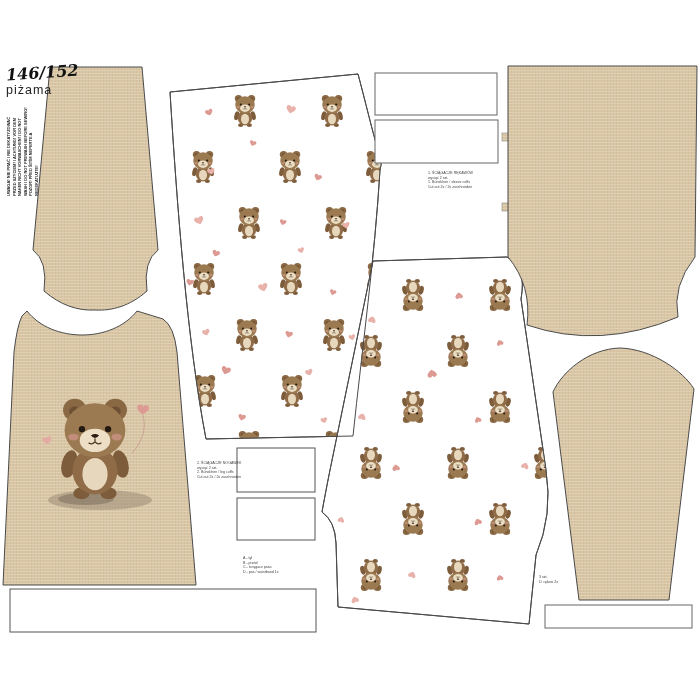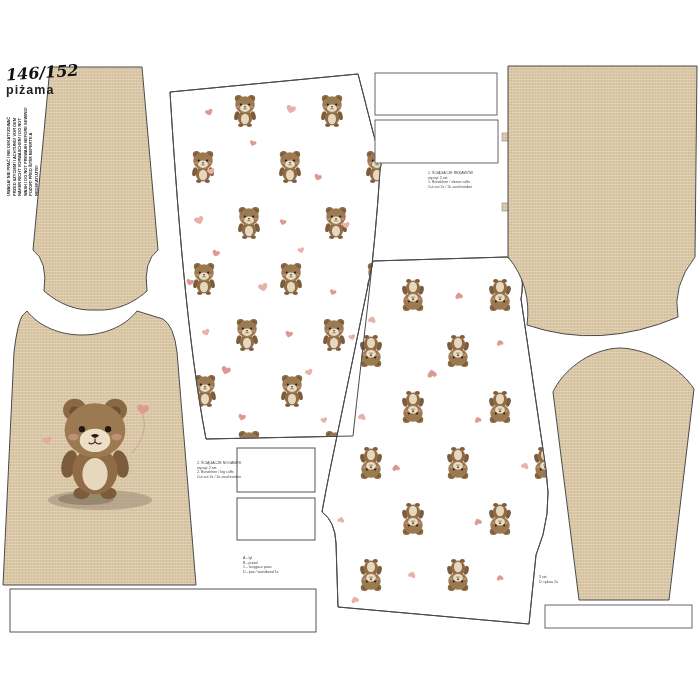--- a/index.html
+++ b/index.html
@@ -2,21 +2,21 @@
 <html><head>
 <meta charset="utf-8">
 <style>
   html,body{margin:0;padding:0;background:#fff;}
   #panel{position:relative;width:700px;height:700px;background:#fff;overflow:hidden;
          font-family:"Liberation Sans", sans-serif;}
   #scene{position:absolute;left:0;top:0;}
   .ovl{position:absolute;color:#222;}
   #size-label{left:6px;top:63px;font-family:"DejaVu Serif",serif;font-style:italic;
               font-weight:bold;font-size:16px;transform:rotate(-4deg);letter-spacing:0px;color:#111;}
-  #garment-label{left:6px;top:83px;font-size:12.5px;color:#222;letter-spacing:1px;font-weight:bold;}
+  #garment-label{left:6px;top:83px;font-size:12.5px;color:#222;letter-spacing:1px;}
   #care-note{left:6px;top:196px;width:97px;transform:rotate(-90deg);transform-origin:0 0;
              font-size:4px;line-height:5.6px;color:#1a1a1a;font-weight:bold;white-space:nowrap;}
   .tiny-label{font-size:3.6px;line-height:4.6px;color:#444;}
   #label-sleeve-cuffs{left:428px;top:171px;width:60px;}
   #label-leg-cuffs{left:197px;top:461px;width:60px;}
   #label-legend{left:243px;top:556px;width:70px;}
   #label-sleeve-note{left:539px;top:575px;width:40px;}
 </style>
 </head>
 <body>

